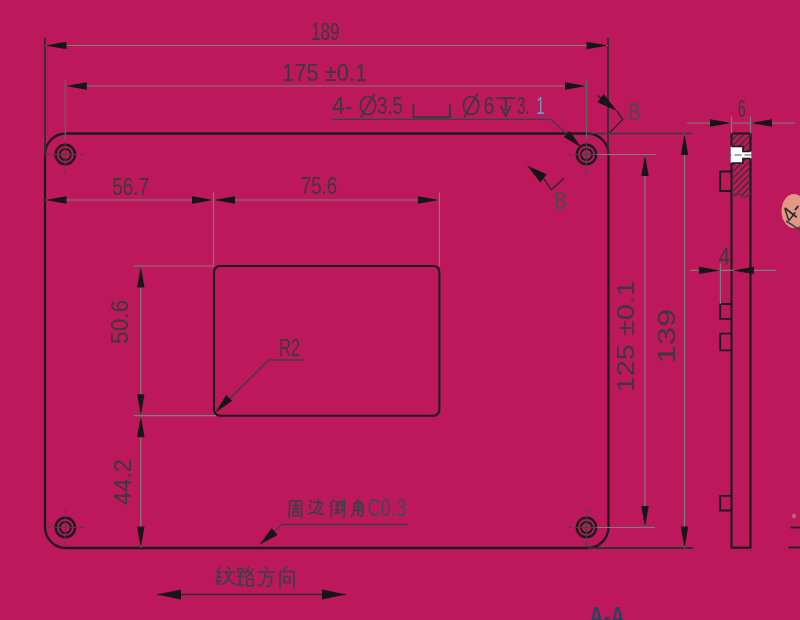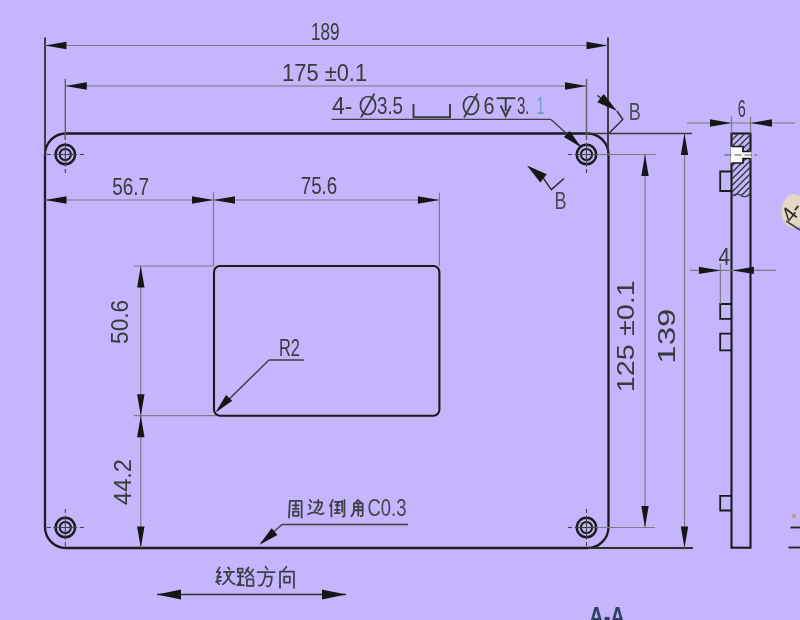--- a/index.html
+++ b/index.html
@@ -1,16 +1,16 @@
 <!DOCTYPE html>
 <html><head>
 <meta charset="utf-8">
 <style>
 html,body{margin:0;padding:0;}
-#page{position:relative;width:800px;height:620px;background:#c4b5fd;overflow:hidden;font-family:"Liberation Sans",sans-serif;text-align:right;}
+#page{position:relative;width:800px;height:620px;background:#be185d;overflow:hidden;font-family:"Liberation Sans",sans-serif;text-align:right;}
 </style>
 </head>
 <body>
 <div id="page">
 <svg width="800" height="620" viewBox="0 0 800 620">
 
 <g>
         <rect x="45" y="133.5" width="563.5" height="414.5" rx="21" ry="21" fill="none" stroke="#1b1b1b" stroke-width="2.3"></rect>
       </g>
 

